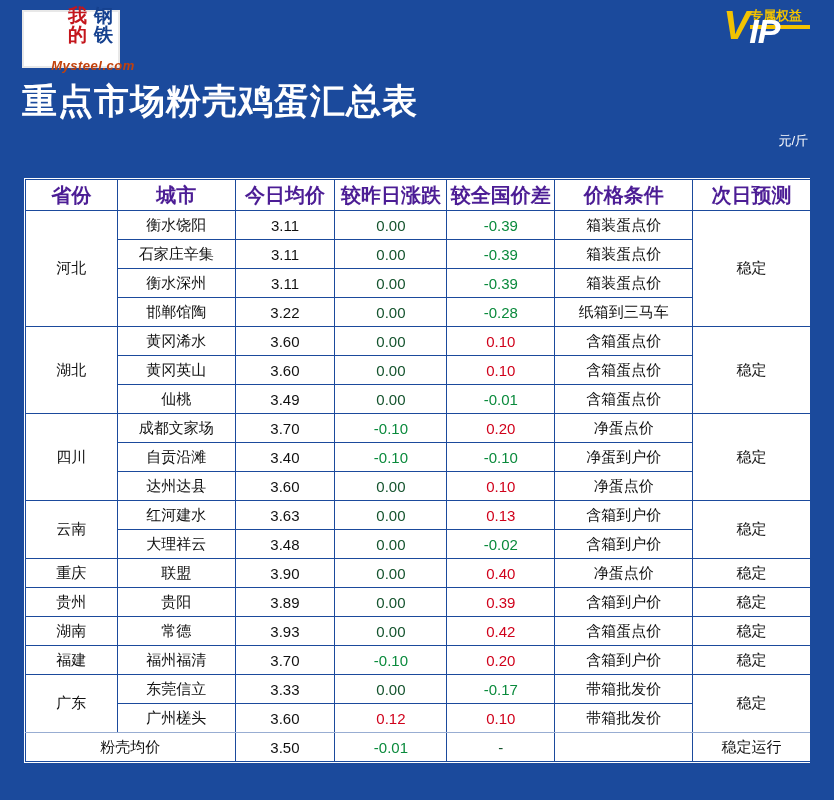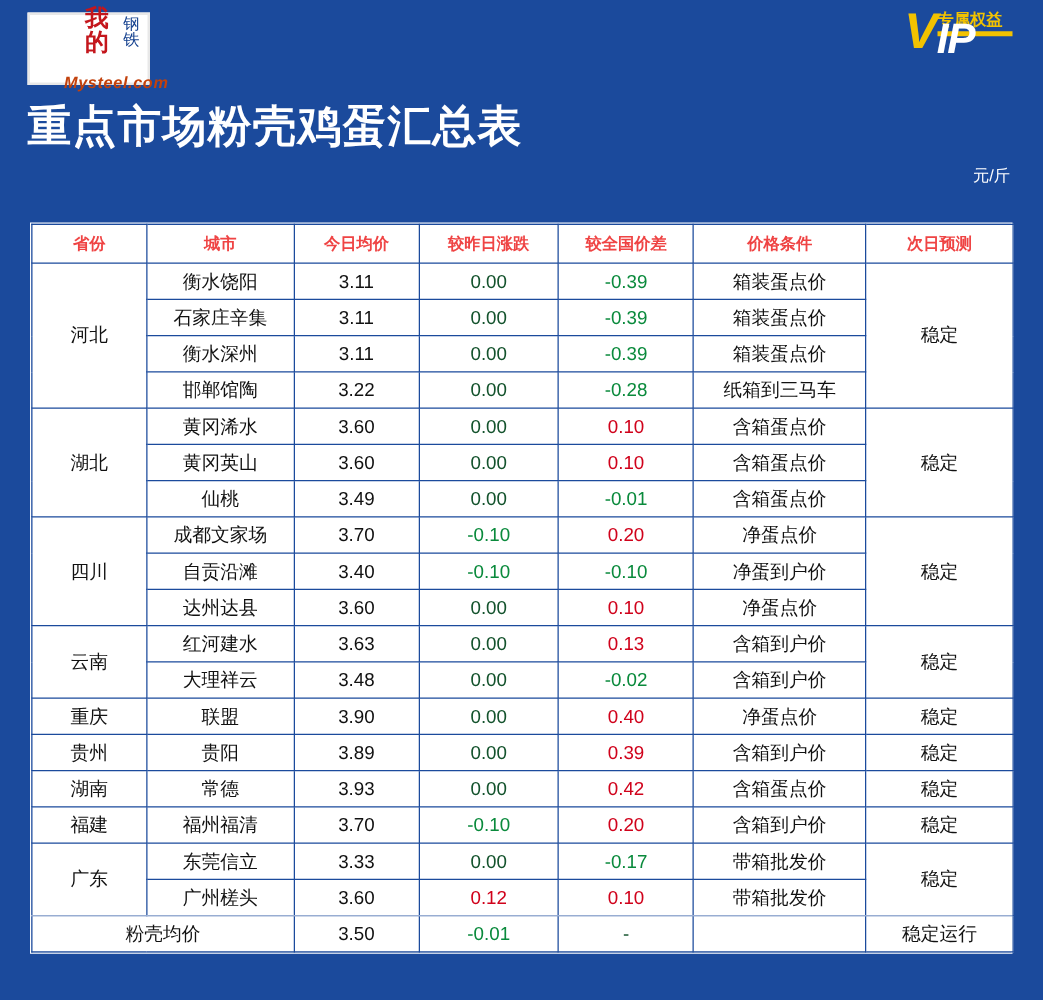--- a/index.html
+++ b/index.html
@@ -40,22 +40,22 @@
     gap: 2px;
   }
   .logo-cn .red {
     color: #c4161c;
     font-size: 19px;
     font-weight: bold;
     letter-spacing: 0px;
   }
   .logo-cn .blue {
     color: #15418f;
-    font-size: 13px;
-    font-weight: normal;
+    font-size: 19px;
+    font-weight: bold;
   }
   .logo-en {
     margin-top: 15px;
     font-size: 13px;
     font-weight: bold;
     font-style: italic;
     color: #c2410c;
     letter-spacing: .5px;
   }
   .vip {
@@ -152,23 +152,23 @@
     border: 1px solid #1b4a9c;
     text-align: center;
     font-size: 15px;
     color: #111111;
     height: 29px;
     padding: 0 2px;
     white-space: nowrap;
   }
   thead th {
     font-weight: bold;
-    font-size: 13px;
+    font-size: 20px;
     height: 31px;
-    color: #ef4444;
+    color: #4c1d95;
     background: #ffffff;
   }
   .c-prov { width: 92px; }
   .c-city { width: 118px; }
   .c-avg  { width: 100px; }
   .c-chg  { width: 112px; }
   .c-diff { width: 108px; }
   .c-cond { width: 138px; }
   .c-fore { width: 118px; }
 

